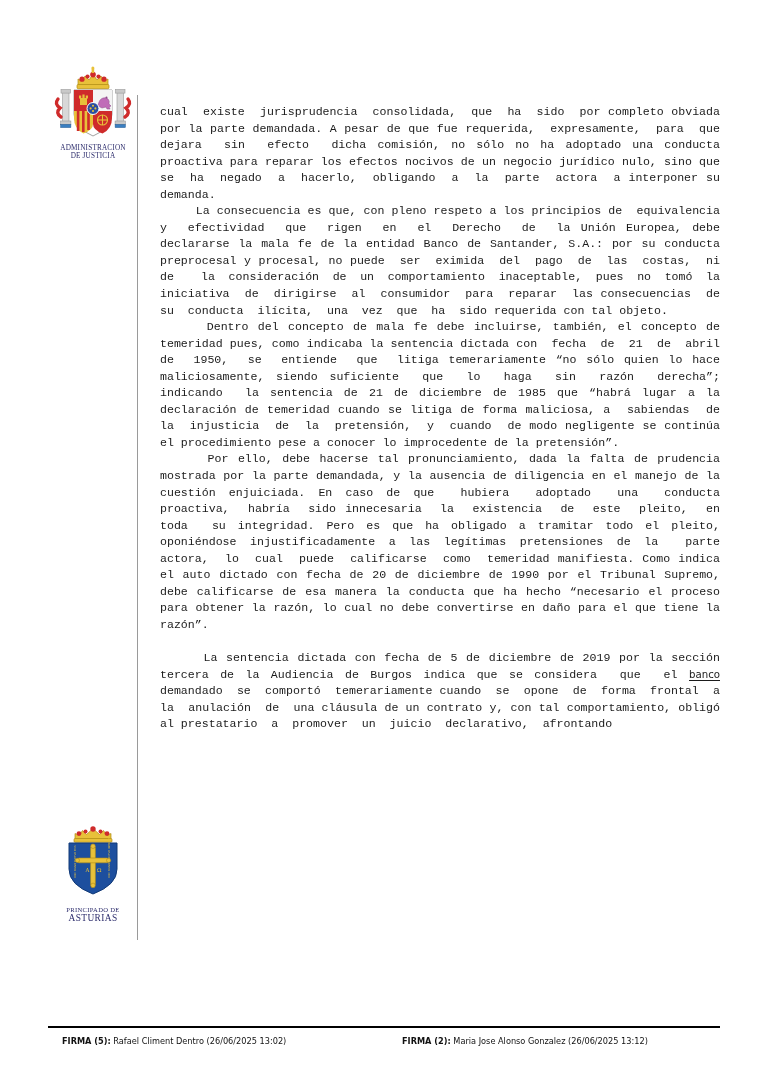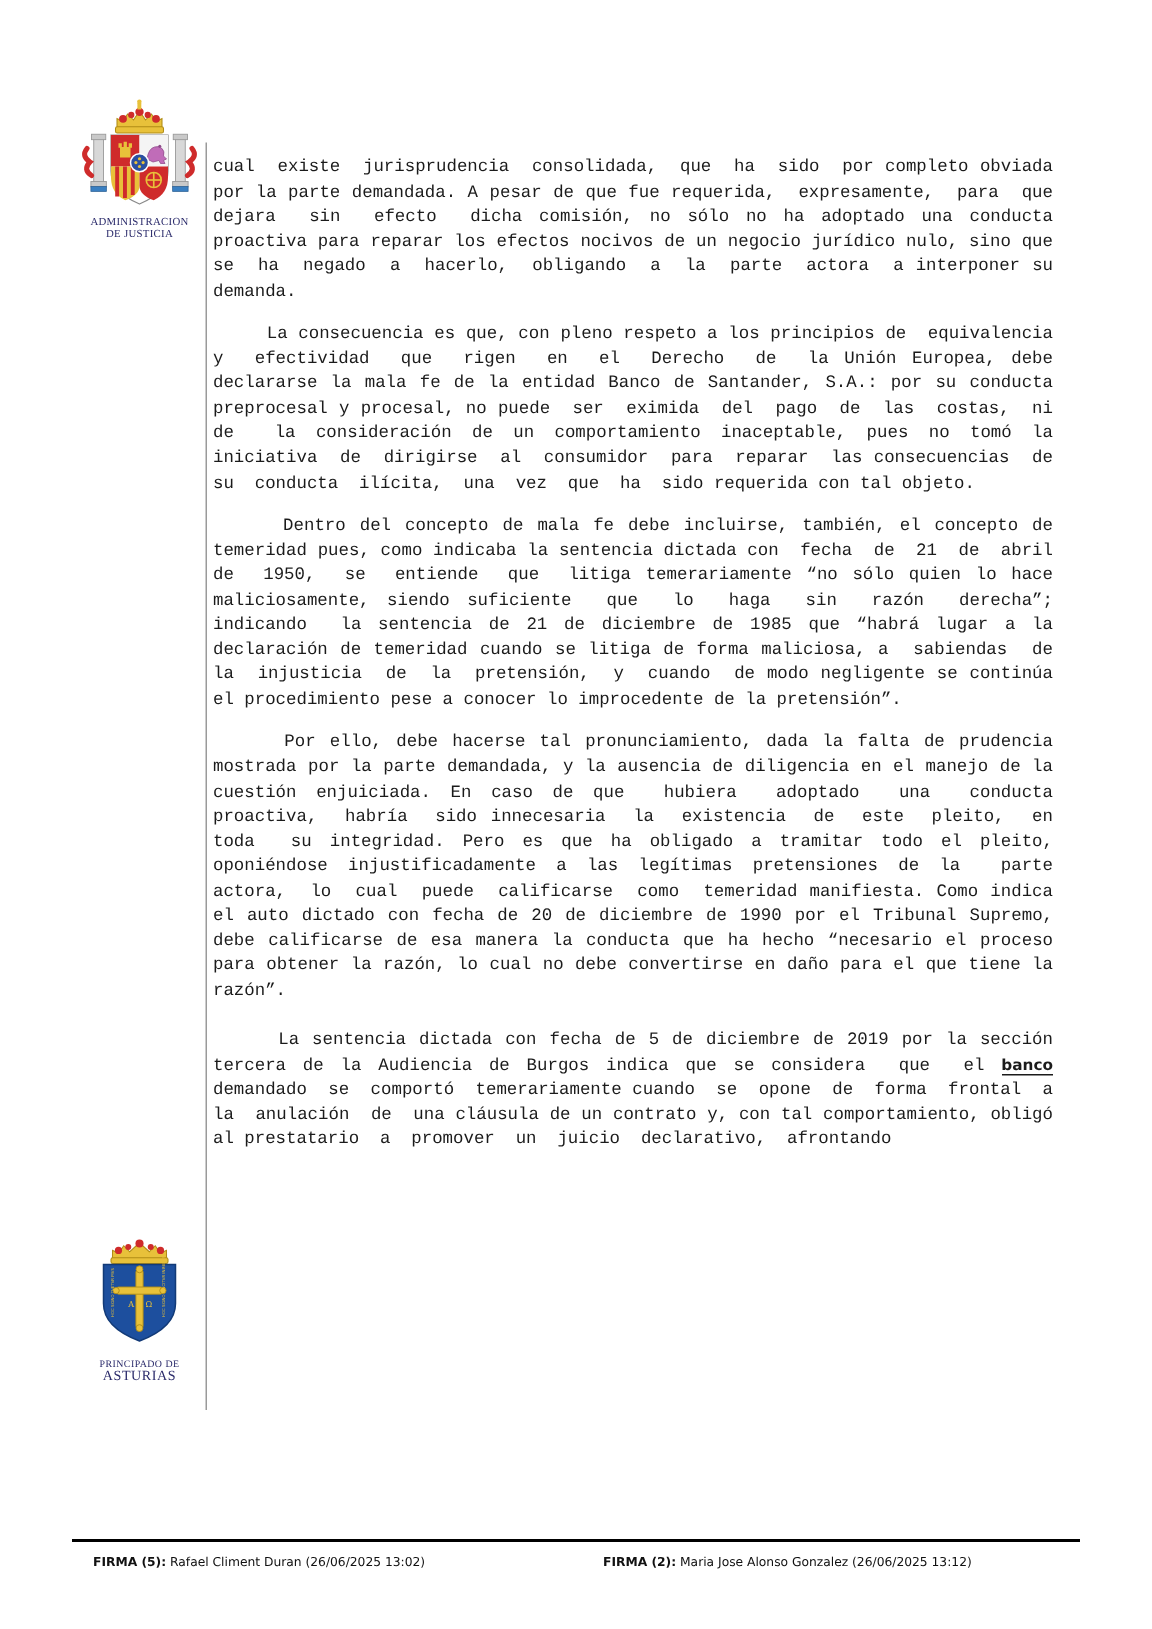--- a/index.html
+++ b/index.html
@@ -46,41 +46,41 @@
   .caption-l1 { font-size: 7.2px; }
   .caption-l2 { font-size: 7.2px; }
   .ast-cap-l1 { font-size: 6.6px; letter-spacing: 0.3px; }
   .ast-cap-l2 { font-size: 9.4px; letter-spacing: 0.4px; }
 
   .emblem-svg { display: block; margin: 0 auto; }
 
   
   .doc-body {
     position: absolute;
-    left: 142px;
+    left: 160px;
     top: 104px;
     width: 560px;
     font-family: "Liberation Mono", "DejaVu Sans Mono", monospace;
     font-size: 11.6px;
     line-height: 16.55px;
     color: #1b1b1b;
     text-align: justify;
     text-justify: inter-word;
   }
   .para {
     margin: 0;
     text-align: justify;
     white-space: pre-wrap;
   }
-  .para + .para { margin-top: 12px; }
+  .para + .para { margin-top: 0; }
   .para-gap { height: 16.55px; }
 
   .redacted-term {
     font-family: "DejaVu Sans", sans-serif;
-    font-weight: bold;
+    font-weight: normal;
     font-size: 10.2px;
     border-bottom: 1px solid #1b1b1b;
     padding-bottom: 0.5px;
   }
 
   
   .footer-rule {
     position: absolute;
     left: 48px;
     top: 1026px;
@@ -221,21 +221,21 @@
     <p class="para">     Dentro del concepto de mala fe debe incluirse, también, el concepto de temeridad pues, como indicaba la sentencia dictada con  fecha  de  21  de  abril  de  1950,  se  entiende  que  litiga temerariamente “no sólo quien lo hace maliciosamente, siendo suficiente  que  lo  haga  sin  razón  derecha”;  indicando  la sentencia de 21 de diciembre de 1985 que “habrá lugar a la declaración de temeridad cuando se litiga de forma maliciosa, a  sabiendas  de  la  injusticia  de  la  pretensión,  y  cuando  de modo negligente se continúa el procedimiento pese a conocer lo improcedente de la pretensión”.</p>
     <p class="para">     Por ello, debe hacerse tal pronunciamiento, dada la falta de prudencia mostrada por la parte demandada, y la ausencia de diligencia en el manejo de la cuestión enjuiciada. En caso de que  hubiera  adoptado  una  conducta  proactiva,  habría  sido innecesaria  la  existencia  de  este  pleito,  en  toda  su integridad. Pero es que ha obligado a tramitar todo el pleito, oponiéndose injustificadamente a las legítimas pretensiones de la  parte  actora,  lo  cual  puede  calificarse  como  temeridad manifiesta. Como indica el auto dictado con fecha de 20 de diciembre de 1990 por el Tribunal Supremo, debe calificarse de esa manera la conducta que ha hecho “necesario el proceso para obtener la razón, lo cual no debe convertirse en daño para el que tiene la razón”.</p>
     <div class="para-gap"></div>
     <p class="para"><span>     La sentencia dictada con fecha de 5 de diciembre de 2019 por la sección tercera de la Audiencia de Burgos indica que se considera  que  el </span><span class="redacted-term">banco</span><span> demandado  se  comportó  temerariamente cuando  se  opone  de  forma  frontal  a  la  anulación  de  una cláusula de un contrato y, con tal comportamiento, obligó al prestatario  a  promover  un  juicio  declarativo,  afrontando</span></p>
   </div>
 
   <div class="footer-rule"></div>
 
   <div class="sig sig-1">
     <b>FIRMA (5):</b>
-    <span>Rafael Climent Duran</span>
+    <span>Rafael Climent Dentro</span>
     <span>(26/06/2025 13:02)</span>
   </div>
 
   <div class="sig sig-2">
     <b>FIRMA (2):</b>
     <span>Maria Jose Alonso Gonzalez</span>
     <span>(26/06/2025 13:12)</span>
   </div>
 
 </div>

